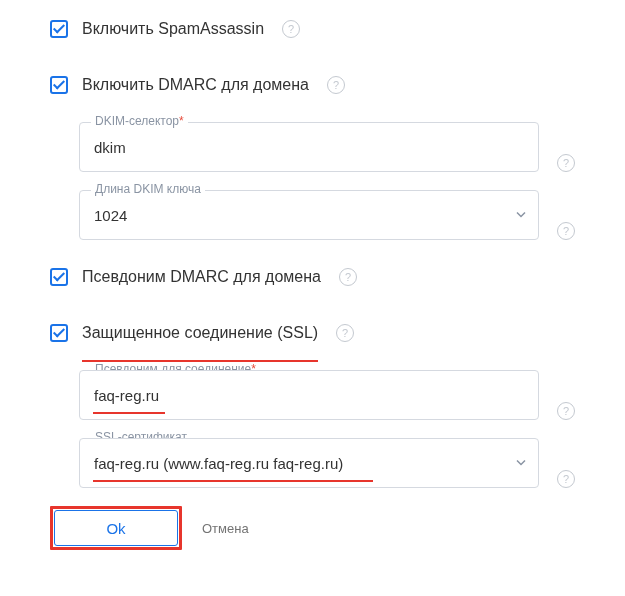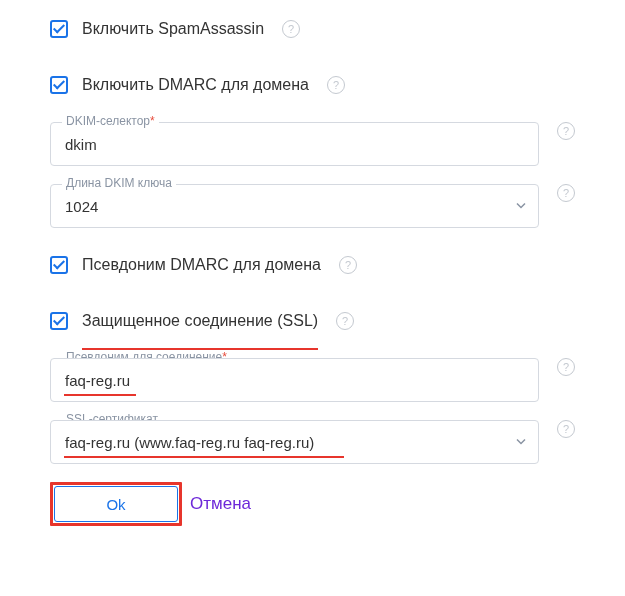--- a/index.html
+++ b/index.html
@@ -51,43 +51,44 @@
     align-items: center;
     justify-content: center;
     font-size: 11px;
     color: #c4c9d0;
     cursor: pointer;
     flex-shrink: 0;
     margin-left: 18px;
   }
   .field-group {
     display: flex;
-    align-items: flex-start;
+    align-items: flex-end;
     margin-bottom: 18px;
+    margin-left: 29px;
   }
   .field-wrap {
     position: relative;
     flex: 1;
   }
   .float-label {
     position: absolute;
     top: -8px;
     left: 12px;
     background: #fff;
     padding: 0 4px;
     font-size: 12px;
     color: #8a94a3;
   }
   .req { color: #e74c3c; }
   .text-input, .select-input {
     width: 100%;
     height: 44px;
     border: 1px solid #d5d9e0;
     border-radius: 4px;
-    padding: 0 14px;
+    padding: 24px 14px;
     font-size: 15px;
     color: #333;
     background: #fff;
     outline: none;
     font-family: inherit;
   }
   .select-input {
     appearance: none;
     padding-right: 32px;
     cursor: pointer;
@@ -111,37 +112,37 @@
   }
   .red-box {
     border: 3px solid #e7352c;
     padding: 1px 1px;
     display: inline-block;
     border-radius: 1px;
   }
   .footer-row {
     display: flex;
     align-items: center;
-    gap: 8px;
+    gap: 20px;
     margin-top: 10px;
   }
   .ok-btn {
     width: 124px;
     height: 36px;
     background: #fff;
     border: 1px solid #1a73e8;
     color: #1a73e8;
     font-size: 15px;
     border-radius: 3px;
     cursor: pointer;
   }
   .cancel-link {
-    color: #6d28d9;
-    cursor: pointer;
-    font-size: 17px;
+    color: #737373;
+    cursor: pointer;
+    font-size: 13px;
   }
   .section-gap { height: 10px; }
 </style>
 </head>
 <body>
 
 <div class="row">
   <div class="checkbox checked"></div>
   <span class="check-label">Включить SpamAssassin</span>
   <span class="help-icon">?</span>

